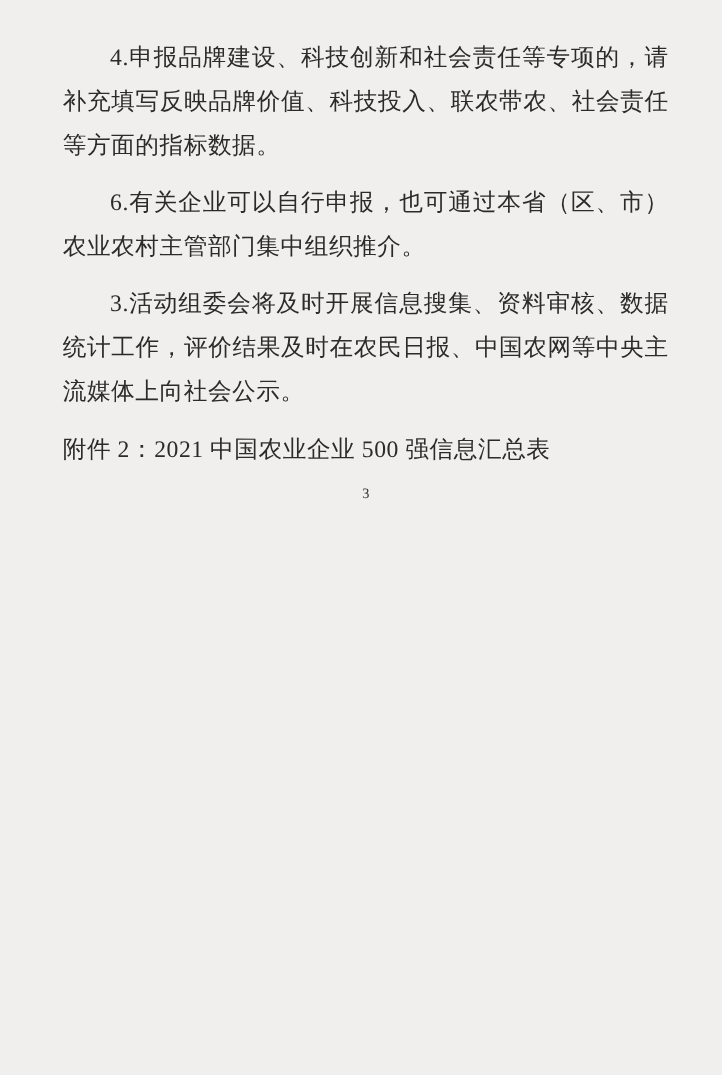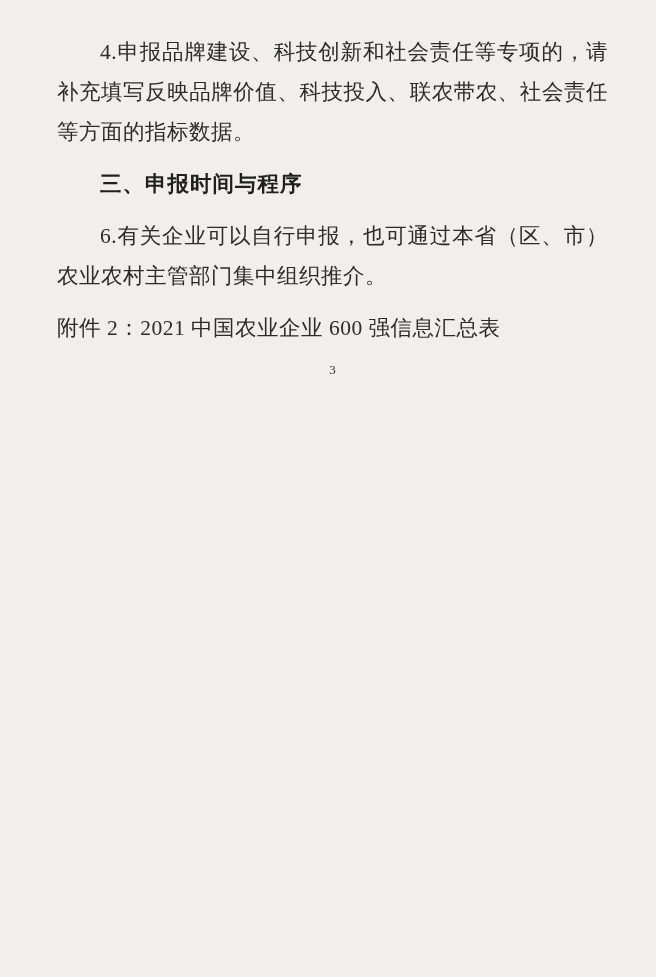--- a/index.html
+++ b/index.html
@@ -52,20 +52,20 @@
     color: #333333;
     font-family: "Liberation Serif", "DejaVu Serif", serif;
   }
 </style>
 </head>
 <body>
 
 <div class="page">
   <div class="doc">
     <p class="body-para">4.申报品牌建设、科技创新和社会责任等专项的，请补充填写反映品牌价值、科技投入、联农带农、社会责任等方面的指标数据。</p>
-    <p class="heading">三、申报时间与程序</p>
     <p class="body-para">6.有关企业可以自行申报，也可通过本省（区、市）农业农村主管部门集中组织推介。</p>
-    <p class="attachment">附件 2：2021 中国农业企业 600 强信息汇总表</p>
+    <p class="body-para">3.活动组委会将及时开展信息搜集、资料审核、数据统计工作，评价结果及时在农民日报、中国农网等中央主流媒体上向社会公示。</p>
+    <p class="attachment">附件 2：2021 中国农业企业 500 强信息汇总表</p>
   </div>
   <div class="page-footer">
     <span class="num">3</span>
   </div>
 </div>
 
 </body></html>

